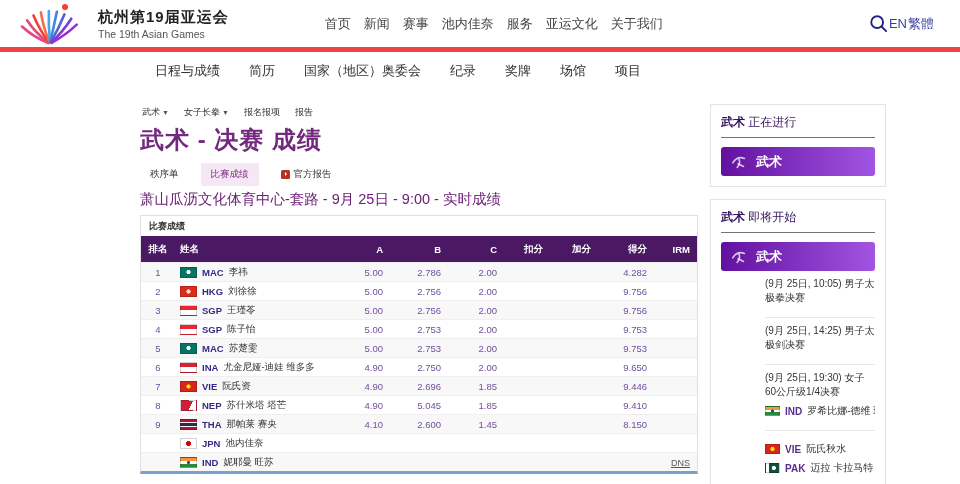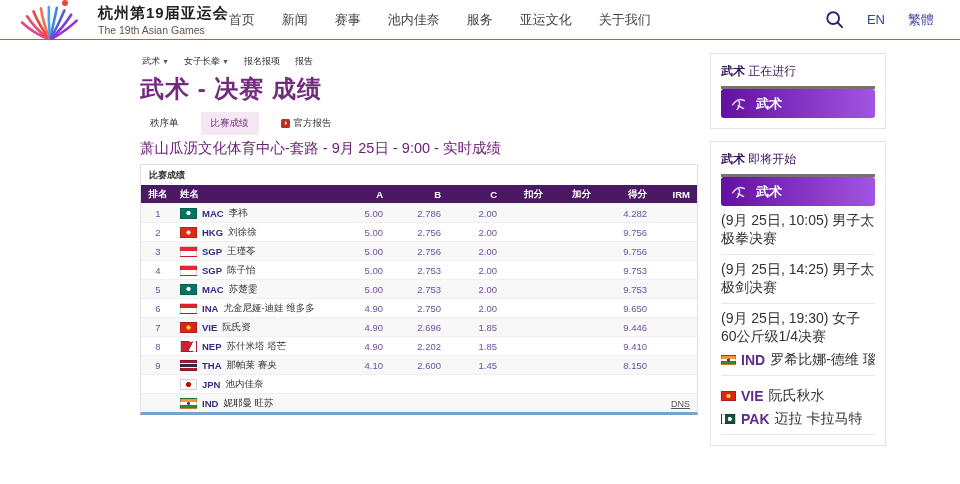--- a/index.html
+++ b/index.html
@@ -1,27 +1,27 @@
 <!DOCTYPE html>
 <html lang="zh"><head>
 <meta charset="utf-8">
 <style>
   * { margin:0; padding:0; box-sizing:border-box; }
   body {
     width:960px; height:484px; overflow:hidden; background:#fff; position:relative;
     font-family:"Liberation Sans","DejaVu Sans",sans-serif; color:#333;
   }
   
-  .topbar { display:flex; align-items:center; height:40px; padding:0 26px 0 14px; border-bottom:1px solid #ef4444; }
+  .topbar { display:flex; align-items:center; height:52px; padding:0 26px 0 14px; border-bottom:5px solid #ef4444; }
   .logo { display:flex; align-items:center; gap:8px; cursor:pointer; }
   .logo-text .cn { font-size:15px; font-weight:bold; color:#222; letter-spacing:1px; }
   .logo-text .en { font-size:10.5px; color:#555; margin-top:1px; }
-  .mainnav { display:flex; gap:27px; }
+  .mainnav { display:flex; gap:13px; margin-left:96px; }
   .nav-item { font-size:13px; color:#444; cursor:pointer; white-space:nowrap; }
-  .top-right { margin-left:auto; display:flex; align-items:center; gap:23px; }
+  .top-right { margin-left:auto; display:flex; align-items:center; gap:1px; }
   .lang { font-size:13px; color:#3a3f9e; cursor:pointer; }
   
   .subnav { display:flex; gap:29px; padding:10px 0 11px 155px; }
   .subnav-item { font-size:13px; color:#333; cursor:pointer; white-space:nowrap; }
   
   .content { display:flex; align-items:flex-start; padding:13px 0 0 140px; }
   .main { width:558px; }
   .sidebar { width:176px; margin-left:12px; }
   
   .breadcrumb { display:flex; gap:15px; font-size:9px; color:#333; margin:2px 0 5px 2px; }
@@ -31,42 +31,42 @@
   .tabs { display:flex; align-items:center; gap:12px; }
   .tab { font-size:9.5px; color:#333; padding:5px 10px; cursor:pointer; display:flex; align-items:center; gap:4px; }
   .tab.active { background:#f6e7f5; color:#7b2982; }
   .report-ico { width:9px; height:9px; background:#b73226; border-radius:1.5px; position:relative; display:inline-block; }
   .report-ico::after { content:""; position:absolute; right:1px; top:2px; border:2.5px solid transparent; border-left-color:#fff; }
   .session { font-size:14.5px; color:#6d2077; margin:4px 0 6px 0; }
   
   .rtable { border:1px solid #e0e0e0; border-bottom:3px solid #76a3cd; background:#fff; }
   .caption { font-size:9px; font-weight:bold; color:#333; padding:4px 8px 3px 8px; }
   .r-grid { display:grid; grid-template-columns:34px 168px 54px 58px 56px 46px 48px 56px 34px; align-items:center; }
-  .thead { background:#4b1864; color:#fff; height:18px; font-size:9.5px; font-weight:bold; }
+  .thead { background:#4b1864; color:#fff; height:26px; font-size:9.5px; font-weight:bold; }
   .tr { height:19px; font-size:9.5px; border-top:1px solid #efefef; }
   .tr.odd { background:#f8f8f8; }
   .c-rank { text-align:center; color:#6e4f9e; }
   .thead .c-rank, .thead .c-name { color:#fff; }
   .c-name { display:flex; align-items:center; gap:5px; padding-left:5px; white-space:nowrap; overflow:hidden; }
   .noc { font-weight:bold; color:#332c85; }
   .aname { color:#333; }
   .num { text-align:right; padding-right:14px; color:#6e4f9e; }
   .thead .num { color:#fff; }
   .c-irm { text-align:right; padding-right:5px; color:#6e4f9e; }
   .thead .c-irm { color:#fff; }
   .dns { font-size:9px; color:#555; text-decoration:underline; cursor:pointer; }
   .flag { width:17px; height:11px; display:inline-block; flex:none; border:1px solid rgba(0,0,0,.18); }
   
   .card { border:1px solid #e4e4e4; background:#fff; padding:9px 10px 10px 10px; margin-bottom:12px; }
-  .card-head { font-size:12px; color:#35145c; padding-bottom:6px; border-bottom:3px solid #737373; }
+  .card-head { font-size:12px; color:#35145c; padding-bottom:6px; border-bottom:1px solid #737373; margin-bottom:9px; }
   .card-head b { font-weight:bold; }
   .banner { height:29px; border-radius:3px; background:linear-gradient(90deg,#62109f,#a255e2);
             display:flex; align-items:center; gap:8px; padding:0 9px; color:#fff; font-weight:bold; font-size:13px; cursor:pointer; }
   .event-link { font-size:9.5px; color:#333; padding:8px 0 6px 0; border-bottom:1px solid #ccc; cursor:pointer; }
-  .up-item { font-size:14px; color:#333; padding:6px 0 6px 0; border-bottom:1px solid #e8e8e8; cursor:pointer; }
+  .up-item { font-size:10px; color:#333; padding:6px 0 12px 0; border-bottom:1px solid #e8e8e8; cursor:pointer;margin-left:44px; }
   .athlete { display:flex; align-items:center; gap:5px; margin-top:5px; white-space:nowrap; overflow:hidden; }
   .athlete .flag { width:15px; height:10px; }
   .athlete .noc { color:#5b2d8e; }
   .athlete .aname { color:#333; }
 </style>
 </head>
 <body>
 
 <div class="page">
 
@@ -103,20 +103,29 @@
     <div class="top-right">
       <svg width="19" height="19" viewBox="0 0 20 20" style="cursor:pointer">
         <circle cx="8.6" cy="8.6" r="6.2" fill="none" stroke="#23227e" stroke-width="2"></circle>
         <line x1="13.2" y1="13.2" x2="18" y2="18" stroke="#23227e" stroke-width="2" stroke-linecap="round"></line>
       </svg>
       <span class="lang">EN</span>
       <span class="lang">繁體</span>
     </div>
   </header>
 
+  <nav class="subnav" id="subnav">
+      <span class="subnav-item">日程与成绩</span>
+      <span class="subnav-item">简历</span>
+      <span class="subnav-item">国家（地区）奥委会</span>
+      <span class="subnav-item">纪录</span>
+      <span class="subnav-item">奖牌</span>
+      <span class="subnav-item">场馆</span>
+      <span class="subnav-item">项目</span>
+    </nav>
 
   <div class="content">
     <main class="main">
       <div class="breadcrumb" id="breadcrumb">
           <span class="crumb">
             <span>武术</span>
             <span class="caret">▼</span>
           </span>
           <span class="crumb">
             <span>女子长拳</span>
@@ -264,21 +273,21 @@
               <div class="c-irm"></div>
             </div>
             <div class="tr r-grid">
               <div class="c-rank">8</div>
               <div class="c-name">
                 <span class="flag" style="background: linear-gradient(115deg, rgb(205, 32, 55) 62%, rgb(255, 255, 255) 62%);"></span>
                 <span class="noc">NEP</span>
                 <span class="aname">苏什米塔 塔芒</span>
               </div>
               <div class="num">4.90</div>
-              <div class="num">2.202</div>
+              <div class="num">5.045</div>
               <div class="num">1.85</div>
               <div class="num"></div>
               <div class="num"></div>
               <div class="num">9.410</div>
               <div class="c-irm"></div>
             </div>
             <div class="tr r-grid odd">
               <div class="c-rank">9</div>
               <div class="c-name">
                 <span class="flag" style="background: linear-gradient(rgb(165, 25, 49) 0px, rgb(165, 25, 49) 18%, rgb(245, 245, 245) 18%, rgb(245, 245, 245) 38%, rgb(45, 42, 74) 38%, rgb(45, 42, 74) 62%, rgb(245, 245, 245) 62%, rgb(245, 245, 245) 82%, rgb(165, 25, 49) 82%);"></span>

